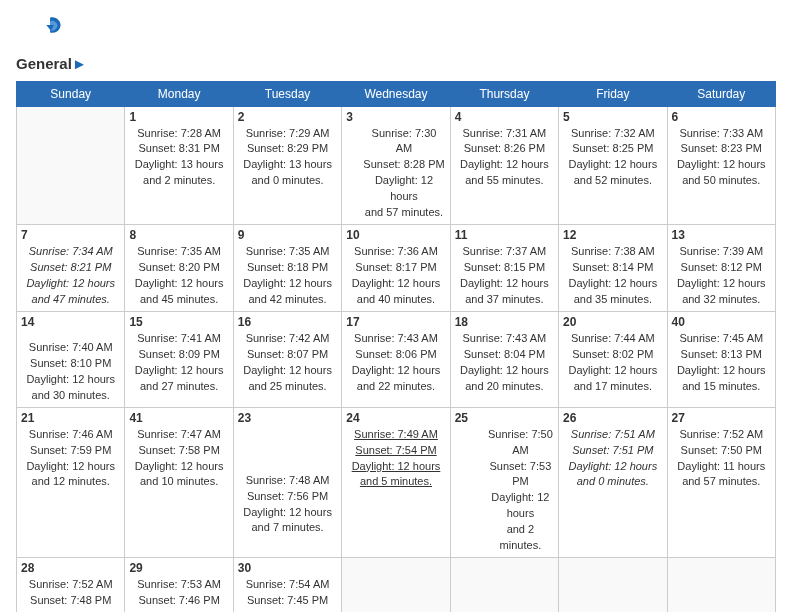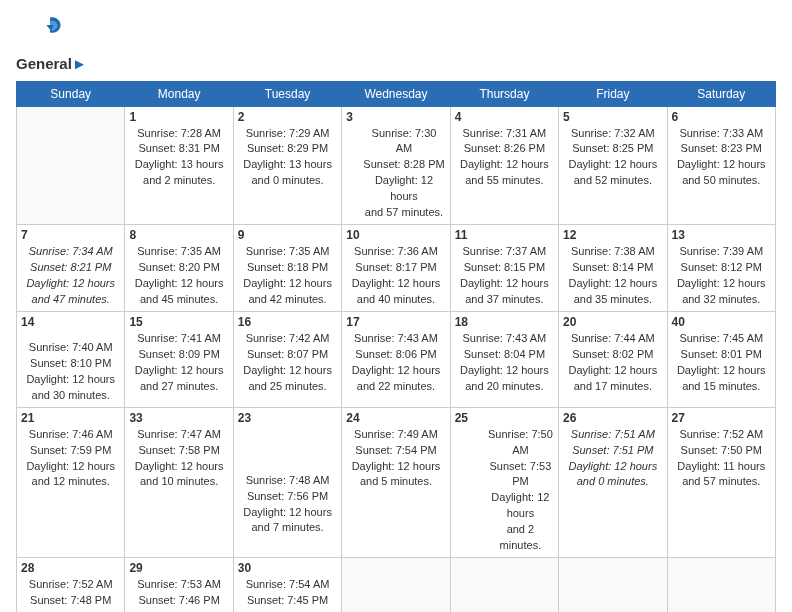--- a/index.html
+++ b/index.html
@@ -258,50 +258,50 @@
           <td>
             <span class="day-num">20</span>
             <div class="day-info" style="white-space: pre-line;">Sunrise: 7:44 AM
 Sunset: 8:02 PM
 Daylight: 12 hours
 and 17 minutes.</div>
           </td>
           <td>
             <span class="day-num">40</span>
             <div class="day-info" style="white-space: pre-line;">Sunrise: 7:45 AM
-Sunset: 8:01 PM
+Sunset: 8:13 PM
 Daylight: 12 hours
 and 15 minutes.</div>
           </td>
         </tr>
         <tr>
           <td>
             <span class="day-num">21</span>
             <div class="day-info" style="white-space: pre-line;">Sunrise: 7:46 AM
 Sunset: 7:59 PM
 Daylight: 12 hours
 and 12 minutes.</div>
           </td>
           <td>
-            <span class="day-num">33</span>
+            <span class="day-num">41</span>
             <div class="day-info" style="white-space: pre-line;">Sunrise: 7:47 AM
 Sunset: 7:58 PM
 Daylight: 12 hours
 and 10 minutes.</div>
           </td>
           <td>
             <span class="day-num">23</span>
             <div class="day-info" style="white-space: pre-line; margin-top: 48px;">Sunrise: 7:48 AM
 Sunset: 7:56 PM
 Daylight: 12 hours
 and 7 minutes.</div>
           </td>
           <td>
             <span class="day-num">24</span>
-            <div class="day-info" style="white-space: pre-line;">Sunrise: 7:49 AM
+            <div class="day-info" style="white-space: pre-line; text-decoration: underline;">Sunrise: 7:49 AM
 Sunset: 7:54 PM
 Daylight: 12 hours
 and 5 minutes.</div>
           </td>
           <td>
             <span class="day-num">25</span>
             <div class="day-info" style="white-space: pre-line; margin-left: 32px;">Sunrise: 7:50 AM
 Sunset: 7:53 PM
 Daylight: 12 hours
 and 2 minutes.</div>

